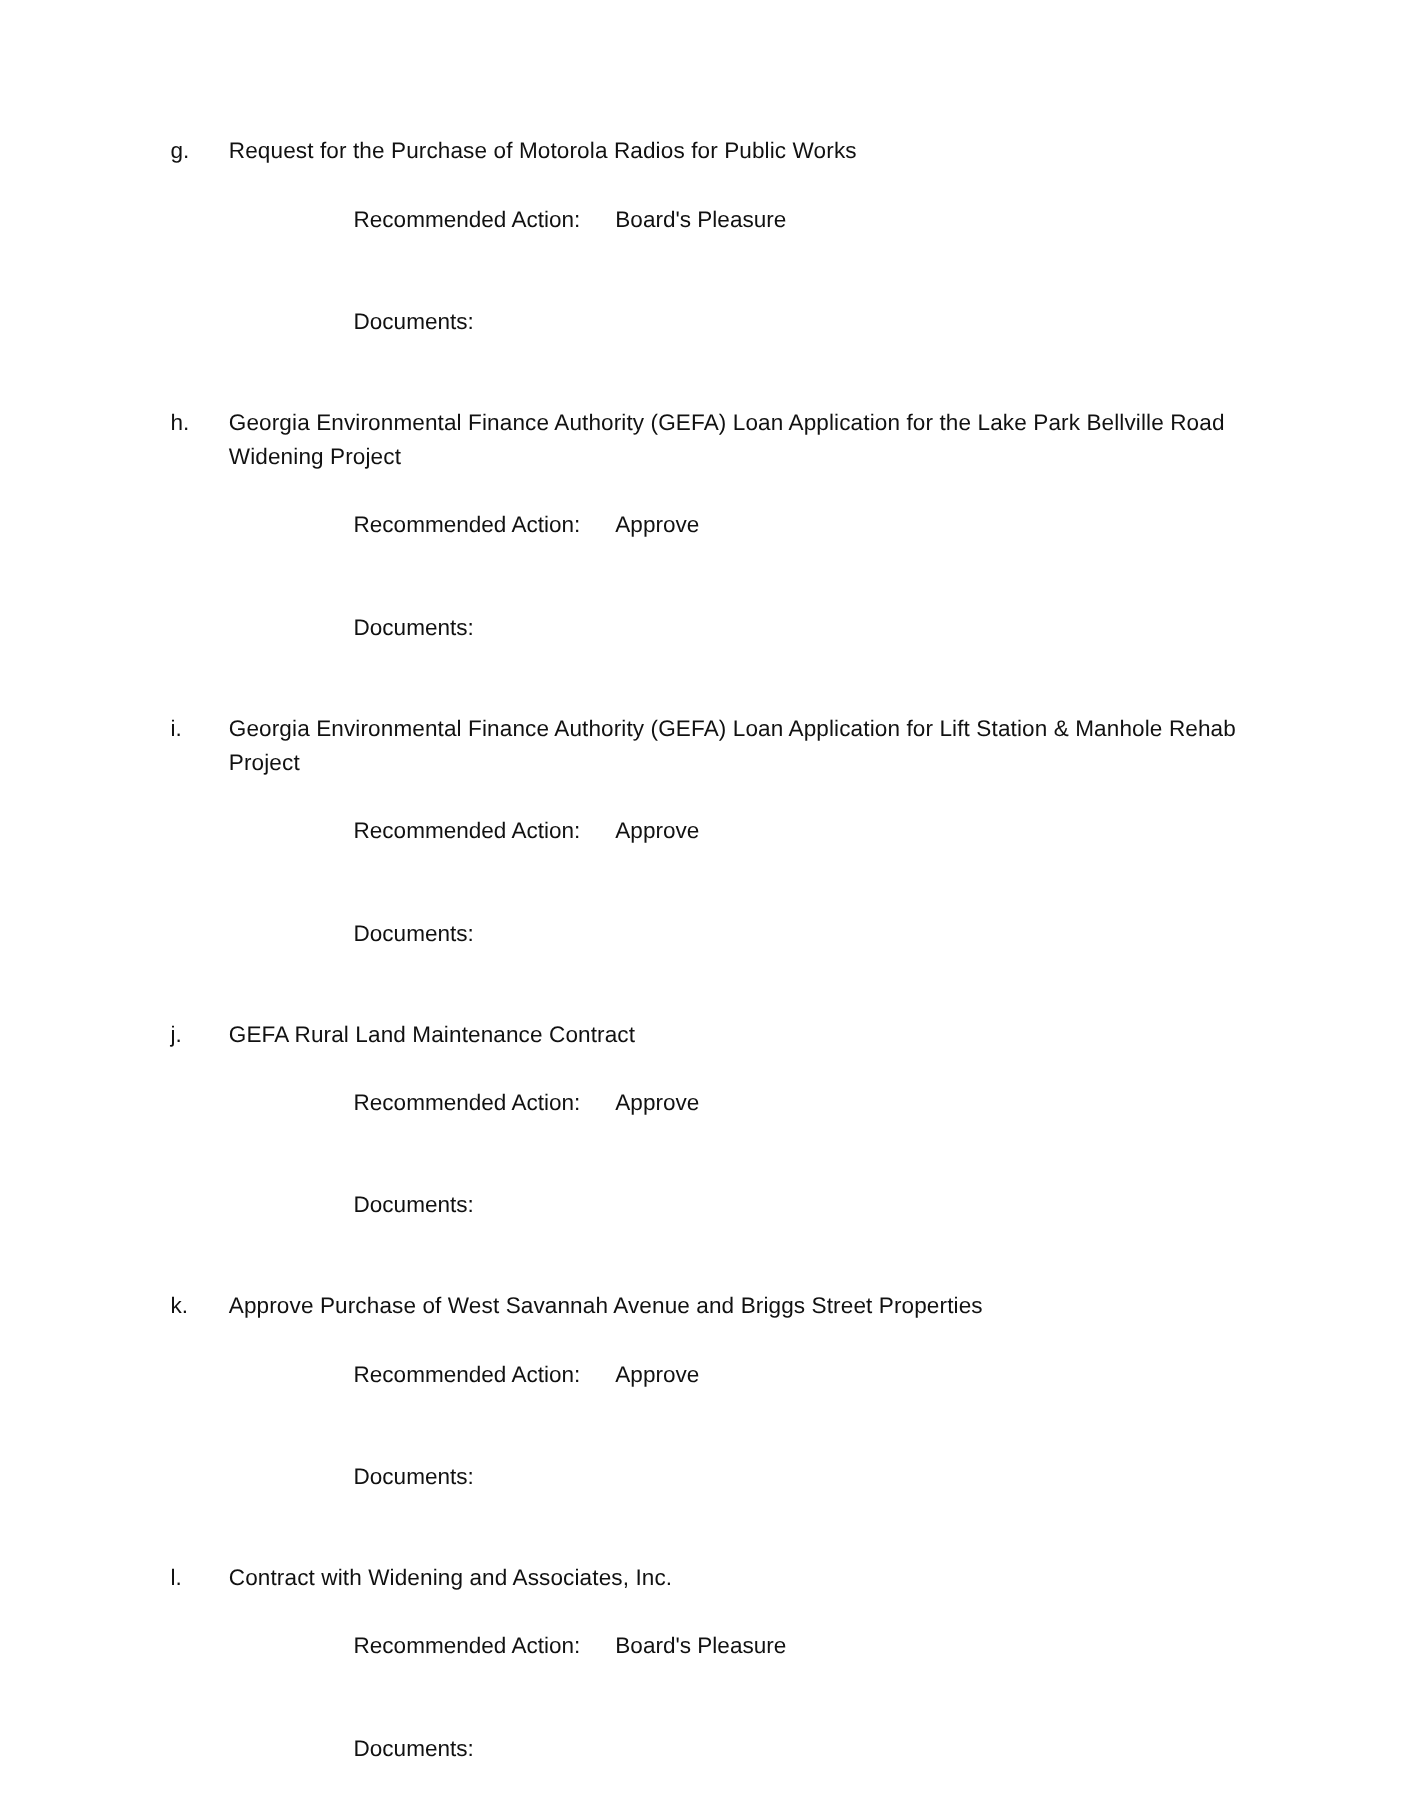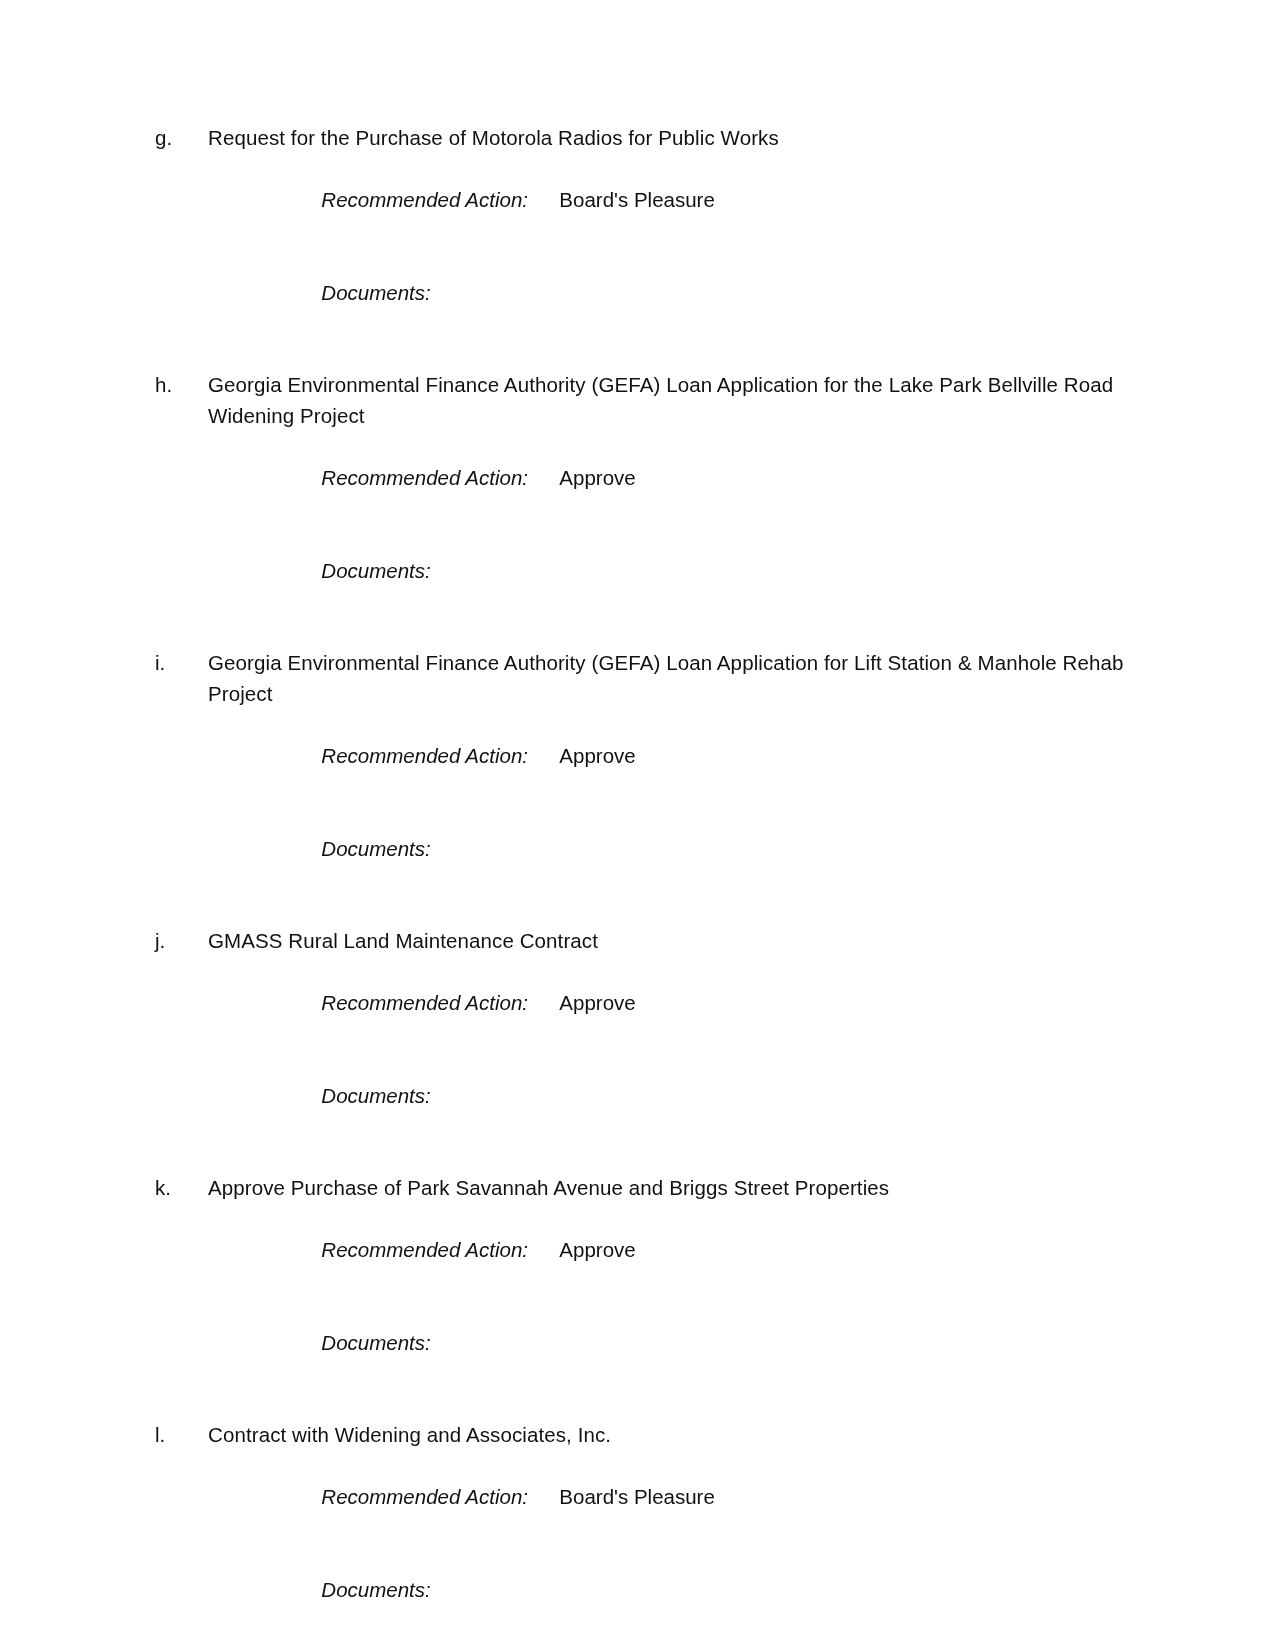--- a/index.html
+++ b/index.html
@@ -51,21 +51,20 @@
   .detail-row {
     font-size: 20.5px;
     line-height: 31px;
     margin-left: 45px;
     color: #111;
     white-space: pre;
   }
   .detail-row .label {
     display: inline-block;
     width: 238px;
-    font-style: italic;
   }
   .detail-row .value {
     display: inline;
   }
 
   .section-sub { margin-top: 122px; }
 </style>
 </head>
 <body>
 
@@ -109,34 +108,34 @@
           </div>
           <div class="detail-row">
             <span class="label">Documents:</span><span class="value"></span>
           </div>
         </div>
       </div>
 
       <div class="sub-item">
         <div class="marker">j.</div>
         <div class="body">
-          <div class="title">GMASS Rural Land Maintenance Contract</div>
+          <div class="title">GEFA Rural Land Maintenance Contract</div>
           <div class="detail-row">
             <span class="label">Recommended Action:</span><span class="value">Approve</span>
           </div>
           <div class="detail-row">
             <span class="label">Documents:</span><span class="value"></span>
           </div>
         </div>
       </div>
 
       <div class="sub-item">
         <div class="marker">k.</div>
         <div class="body">
-          <div class="title">Approve Purchase of Park Savannah Avenue and Briggs Street Properties</div>
+          <div class="title">Approve Purchase of West Savannah Avenue and Briggs Street Properties</div>
           <div class="detail-row">
             <span class="label">Recommended Action:</span><span class="value">Approve</span>
           </div>
           <div class="detail-row">
             <span class="label">Documents:</span><span class="value"></span>
           </div>
         </div>
       </div>
 
       <div class="sub-item">

